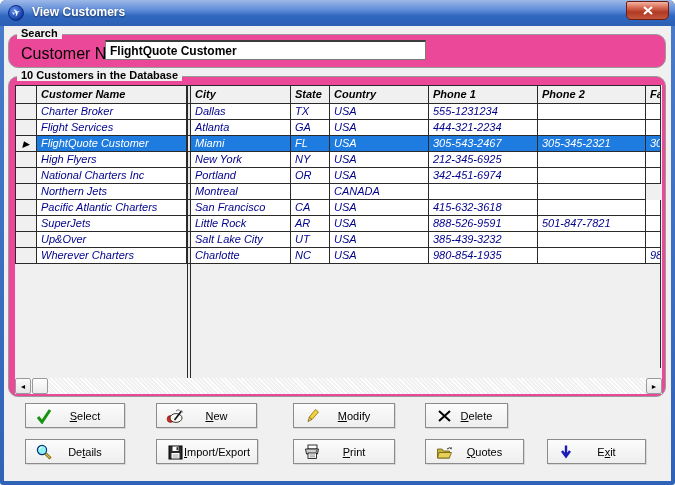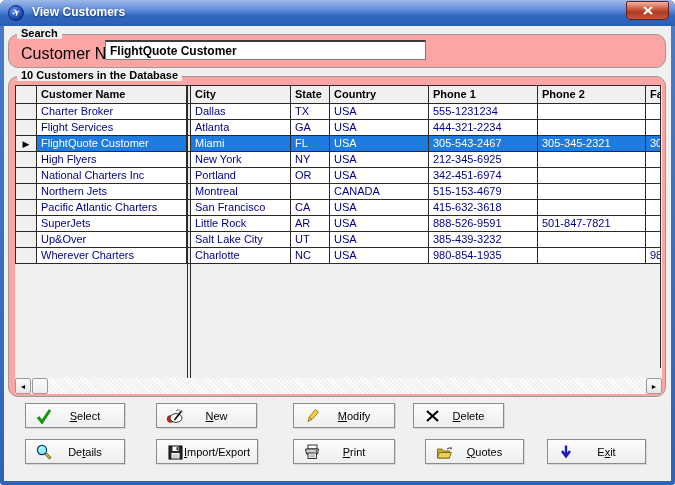--- a/index.html
+++ b/index.html
@@ -14,33 +14,33 @@
             border:1px solid #0c2d80;color:#fff;font-size:10px;line-height:14px;text-align:center;}
   .app-icon span{display:inline-block;transform:rotate(-18deg);}
   .title-text{position:absolute;left:32px;top:5px;color:#fff;font-weight:bold;font-size:12px;
               text-shadow:0 1px 2px rgba(0,0,0,.5);text-align:center;}
   .close-btn{position:absolute;right:6px;top:1px;width:43px;height:19px;border:1px solid #6e1d10;
              border-radius:2px 2px 5px 5px;
              background:linear-gradient(#f2b5a4 0%,#d9705a 30%,#b03a24 60%,#c4573e 100%);
              display:flex;align-items:center;justify-content:center;padding:0;cursor:default;}
   .client{position:absolute;left:4px;top:26px;width:667px;height:455px;background:#f0f0f0;}
 
-  .groupbox{position:absolute;border:1px solid #9a9a9a;border-radius:10px;background:#fca5a5;}
+  .groupbox{position:absolute;border:1px solid #9a9a9a;border-radius:10px;background:#ec4899;}
   .gb-legend{position:absolute;top:-8px;left:8px;background:#f0f0f0;padding:0 4px;
              font-size:11px;font-weight:bold;color:#000;white-space:nowrap;}
 
   .g-search{left:4px;top:8px;width:658px;height:34px;}
   .lbl-custname{position:absolute;left:12px;top:10px;font-size:16px;color:#000;}
   .search-input{position:absolute;left:96px;top:5px;width:321px;height:20px;background:#fff;
                 border:1px solid #7b7b7b;border-top:2px solid #3c3c3c;font-size:12px;
                 font-weight:bold;padding:0 4px;color:#000;}
 
   .g-cust{left:4px;top:50px;width:658px;height:321px;}
   .grid{position:absolute;left:6px;top:8px;width:647px;height:293px;background:#f0f0f0;}
-  .grow{display:grid;grid-template-columns:22px 150px 4px 100px 39px 99px 109px 108px 15px;width:647px;}
+  .grow{display:grid;grid-template-columns:22px 150px 4px 100px 39px 99px 109px 108px 15px;width:647px;font-style:italic;}
   .cell{border-right:1px solid #2a2a2a;border-bottom:1px solid #2a2a2a;overflow:hidden;
         white-space:nowrap;padding-left:4px;background:#fff;font-size:11px;color:#00008b;
         height:16px;line-height:15px;}
   .hdr .cell{background:#f0f0f0;color:#000;font-weight:bold;border-top:1px solid #2a2a2a;
              height:19px;line-height:17px;}
   .c-sel{background:#f0f0f0 !important;color:#000;padding:0;text-align:center;border-left:1px solid #2a2a2a;}
   .c-split{background:#e8e8e8 !important;border-left:1px solid #2a2a2a;padding:0;}
   .row.selected .cell{background:#1e7ce0;color:#fff;}
   .row.selected .c-sel{background:#f0f0f0 !important;color:#000;}
   .row.selected .c-sel::after{content:"\25B6";font-size:9px;line-height:15px;}
@@ -166,21 +166,20 @@
     <div class="cell"></div>
   </div>
 
   <div class="grow row">
     <div class="cell c-sel"></div>
     <div class="cell">Northern Jets</div>
     <div class="cell c-split"></div>
     <div class="cell">Montreal</div>
     <div class="cell"></div>
     <div class="cell">CANADA</div>
-    <div class="cell">515-153-4679</div>
     <div class="cell"></div>
     <div class="cell"></div>
   </div>
 
   <div class="grow row">
     <div class="cell c-sel"></div>
     <div class="cell">Pacific Atlantic Charters</div>
     <div class="cell c-split"></div>
     <div class="cell">San Francisco</div>
     <div class="cell">CA</div>
@@ -266,21 +265,21 @@
       <span class="ic">
         <svg width="16" height="16" viewBox="0 0 16 16">
           <path d="M5.2 9.2 L11.5 1.5 L14.5 4 L8 11.5 Z" fill="#f2d33c" stroke="#8a6d00" stroke-width="0.8"></path>
           <path d="M5.2 9.2 L8 11.5 L4 13.5 Z" fill="#e6b77a" stroke="#8a6d00" stroke-width="0.7"></path>
           <path d="M4 13.5 L5 12.9 L4.5 12.4 Z" fill="#000"></path>
         </svg>
       </span>
       <span class="lbl"><span></span><span class="mn">M</span><span>odify</span></span>
     </button>
 
-    <button class="btn" style="left:409px;top:377px;width:91px">
+    <button class="btn" style="left:421px;top:377px;width:83px">
       <span class="ic">
         <svg width="15" height="14" viewBox="0 0 15 14">
             <path d="M2 2 L13 12 M13 2 L2 12" stroke="#000" stroke-width="2" fill="none"></path>
           </svg>
       </span>
       <span class="lbl"><span></span><span class="mn">D</span><span>elete</span></span>
     </button>
 
     <button class="btn" style="left:21px;top:413px;width:100px">
       <span class="ic">

